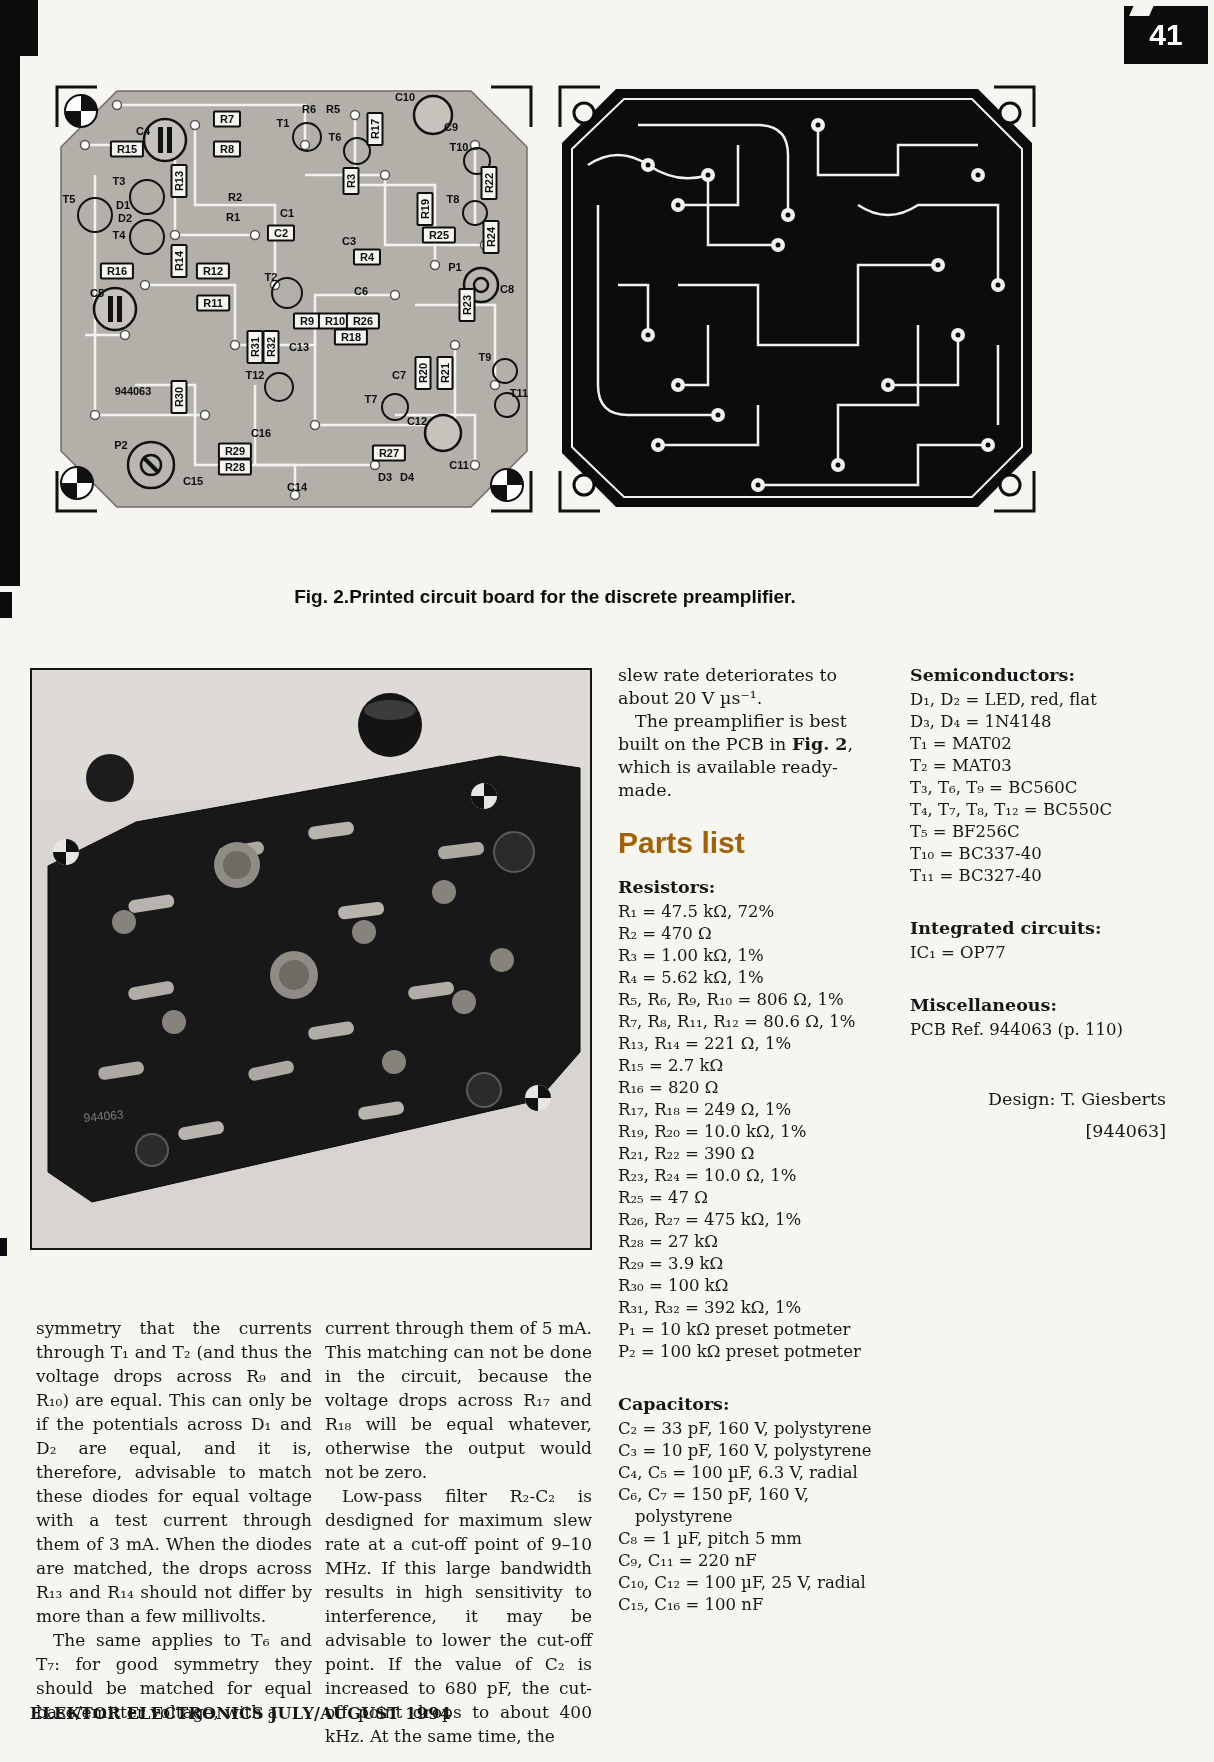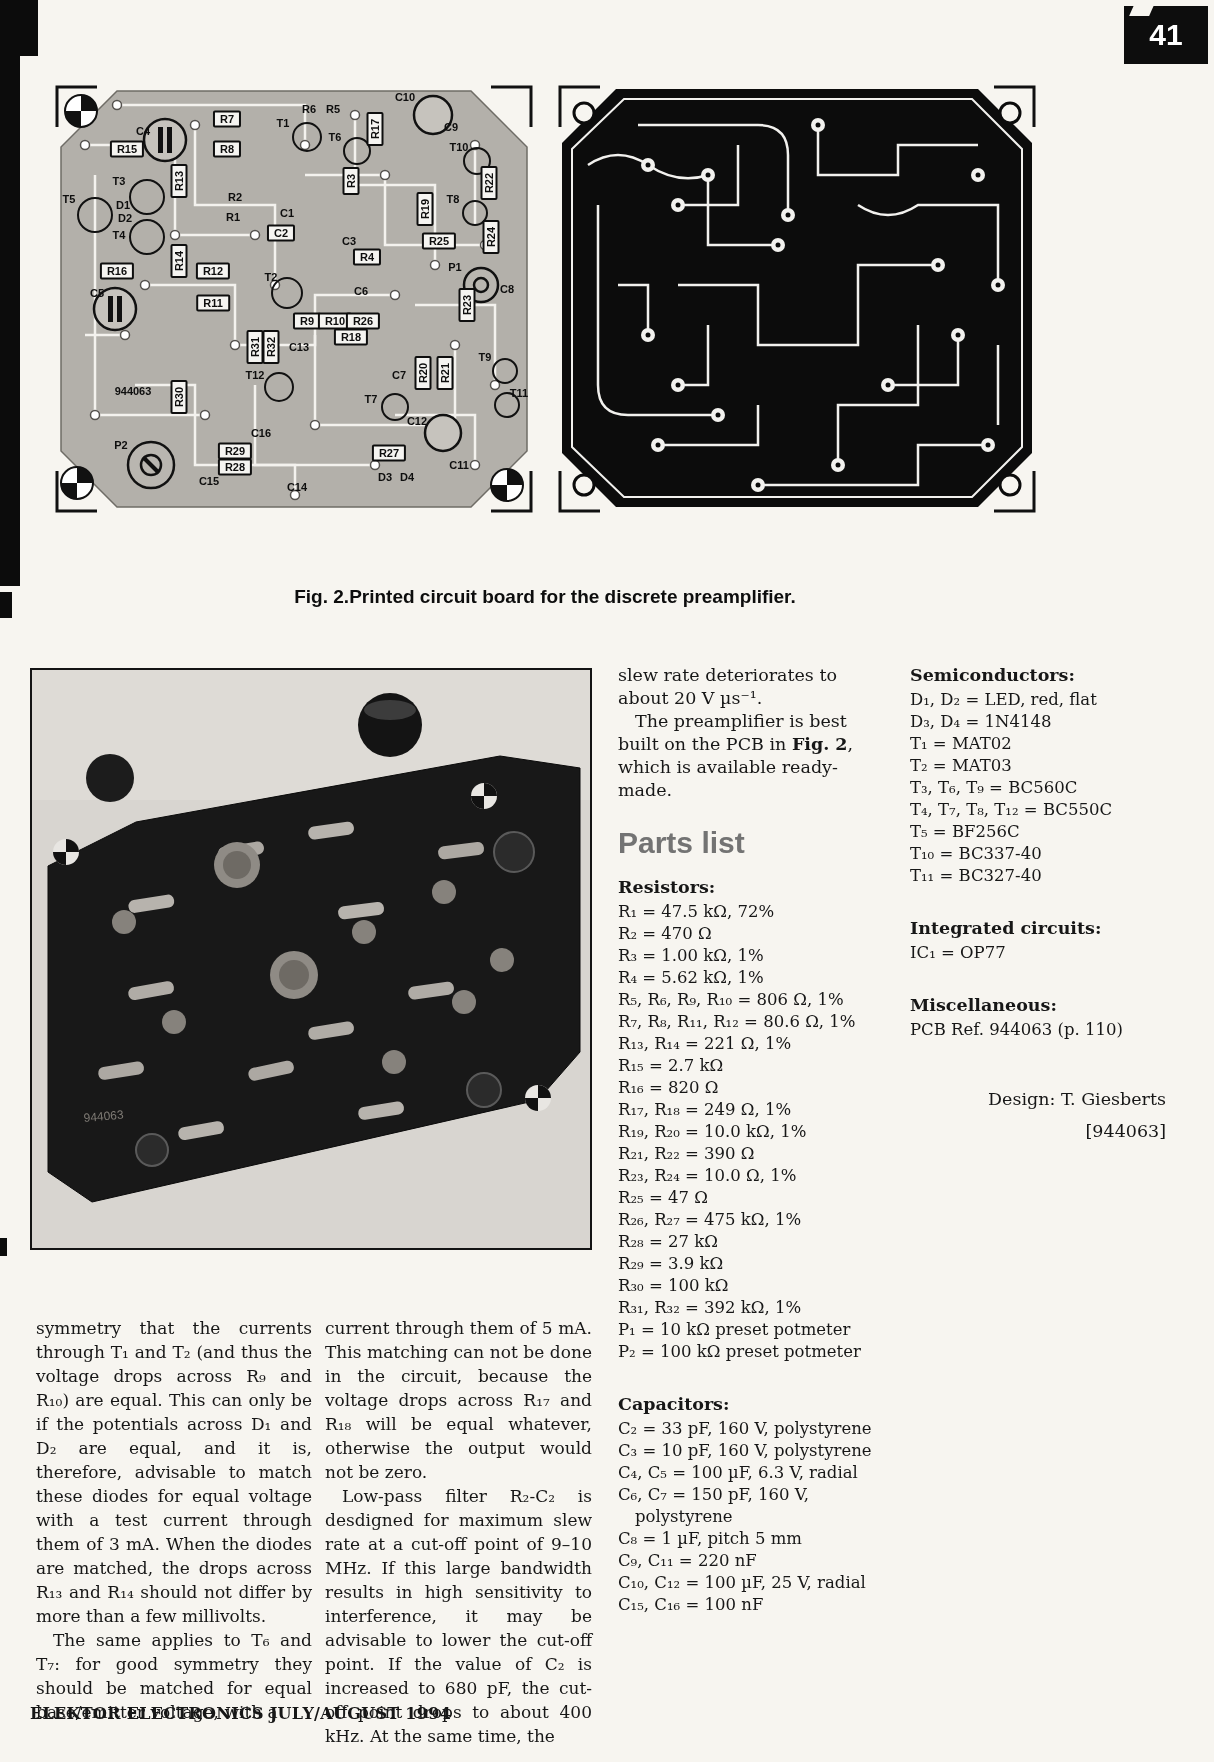--- a/index.html
+++ b/index.html
@@ -29,21 +29,21 @@
          background:#d8d5d0;box-sizing:border-box;}
   
   .col{position:absolute;}
   .col p{margin:0;font-size:17px;line-height:24px;text-align:justify;}
   .col p.ind{text-indent:17px;}
   .col1{left:36px;top:1316px;width:276px;}
   .col2{left:325px;top:1316px;width:267px;}
   .col3{left:618px;top:664px;width:267px;}
   .col4{left:910px;top:664px;width:256px;}
   .col3 p,.col4 p{font-size:17.5px;line-height:23px;text-align:left;}
-  .parts-heading{margin:24px 0 16px;font:bold 30px "Liberation Sans",sans-serif;color:#737373;}
+  .parts-heading{margin:24px 0 16px;font:bold 30px "Liberation Sans",sans-serif;color:#a16207;}
   .group-head{font-weight:bold;font-size:17.5px;line-height:23px;margin:30px 0 2px;}
   .group-head.tight{margin-top:14px;}
   .group-head.first{margin-top:0;}
   .pl-line{font-size:16.5px;line-height:22px;padding-left:17px;text-indent:-17px;}
   .design{margin-top:48px;text-align:right;font-size:17.5px;}
   .design.ref{margin-top:12px;}
   .footer{position:absolute;left:30px;top:1704px;font:bold 16px "DejaVu Serif",serif;letter-spacing:.3px;}
 </style>
 </head>
 <body>
@@ -174,21 +174,21 @@
         <div class="pcb-label boxed vert" style="left: 124px; top: 176px;">R14</div>
         <div class="pcb-label boxed" style="left: 62px; top: 186px;">R16</div>
         <div class="pcb-label boxed" style="left: 158px; top: 186px;">R12</div>
         <div class="pcb-label boxed" style="left: 158px; top: 218px;">R11</div>
         <div class="pcb-label" style="left: 42px; top: 208px;">C5</div>
         <div class="pcb-label" style="left: 78px; top: 306px;">944063</div>
         <div class="pcb-label boxed vert" style="left: 124px; top: 312px;">R30</div>
         <div class="pcb-label" style="left: 66px; top: 360px;">P2</div>
         <div class="pcb-label boxed" style="left: 180px; top: 366px;">R29</div>
         <div class="pcb-label boxed" style="left: 180px; top: 382px;">R28</div>
-        <div class="pcb-label" style="left: 138px; top: 396px; margin-left: 16px;">C15</div>
+        <div class="pcb-label" style="left: 138px; top: 396px;">C15</div>
         <div class="pcb-label" style="left: 200px; top: 290px;">T12</div>
         <div class="pcb-label" style="left: 206px; top: 348px;">C16</div>
         <div class="pcb-label boxed vert" style="left: 200px; top: 262px;">R31</div>
         <div class="pcb-label boxed vert" style="left: 216px; top: 262px;">R32</div>
         <div class="pcb-label" style="left: 244px; top: 262px;">C13</div>
         <div class="pcb-label" style="left: 216px; top: 192px;">T2</div>
         <div class="pcb-label" style="left: 180px; top: 112px;">R2</div>
         <div class="pcb-label" style="left: 178px; top: 132px;">R1</div>
         <div class="pcb-label boxed" style="left: 226px; top: 148px;">C2</div>
         <div class="pcb-label" style="left: 232px; top: 128px;">C1</div>
@@ -197,21 +197,21 @@
         <div class="pcb-label" style="left: 278px; top: 24px;">R5</div>
         <div class="pcb-label" style="left: 350px; top: 12px;">C10</div>
         <div class="pcb-label" style="left: 396px; top: 42px;">C9</div>
         <div class="pcb-label" style="left: 404px; top: 62px;">T10</div>
         <div class="pcb-label" style="left: 280px; top: 52px;">T6</div>
         <div class="pcb-label boxed vert" style="left: 320px; top: 44px;">R17</div>
         <div class="pcb-label boxed vert" style="left: 296px; top: 96px;">R3</div>
         <div class="pcb-label" style="left: 398px; top: 114px;">T8</div>
         <div class="pcb-label boxed vert" style="left: 434px; top: 98px;">R22</div>
         <div class="pcb-label boxed vert" style="left: 370px; top: 124px;">R19</div>
-        <div class="pcb-label boxed" style="left: 384px; top: 156px;">R25</div>
+        <div class="pcb-label boxed" style="left: 384px; top: 150px;">R25</div>
         <div class="pcb-label boxed vert" style="left: 436px; top: 152px;">R24</div>
         <div class="pcb-label" style="left: 294px; top: 156px;">C3</div>
         <div class="pcb-label boxed" style="left: 312px; top: 172px;">R4</div>
         <div class="pcb-label" style="left: 306px; top: 206px;">C6</div>
         <div class="pcb-label" style="left: 400px; top: 182px;">P1</div>
         <div class="pcb-label" style="left: 452px; top: 204px;">C8</div>
         <div class="pcb-label boxed" style="left: 252px; top: 236px;">R9</div>
         <div class="pcb-label boxed" style="left: 280px; top: 236px;">R10</div>
         <div class="pcb-label boxed" style="left: 308px; top: 236px;">R26</div>
         <div class="pcb-label boxed" style="left: 296px; top: 252px;">R18</div>

